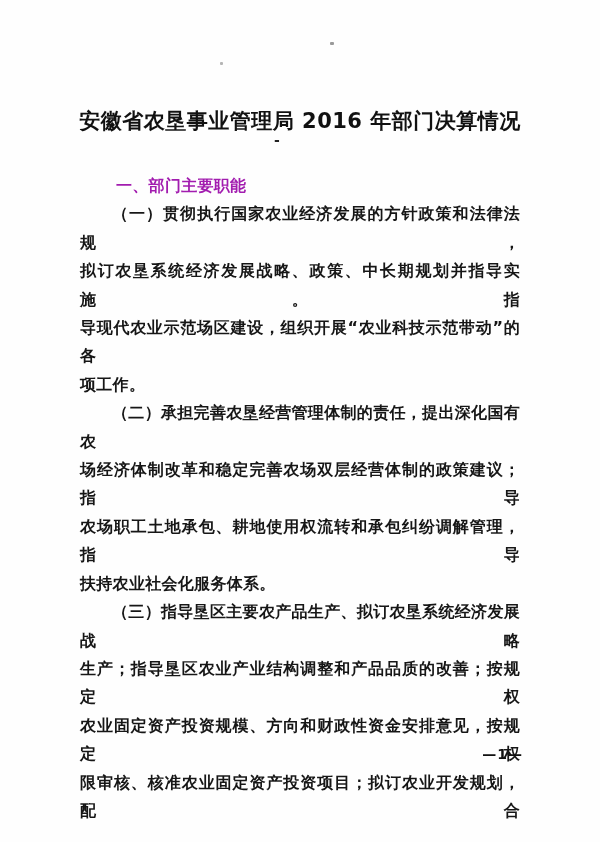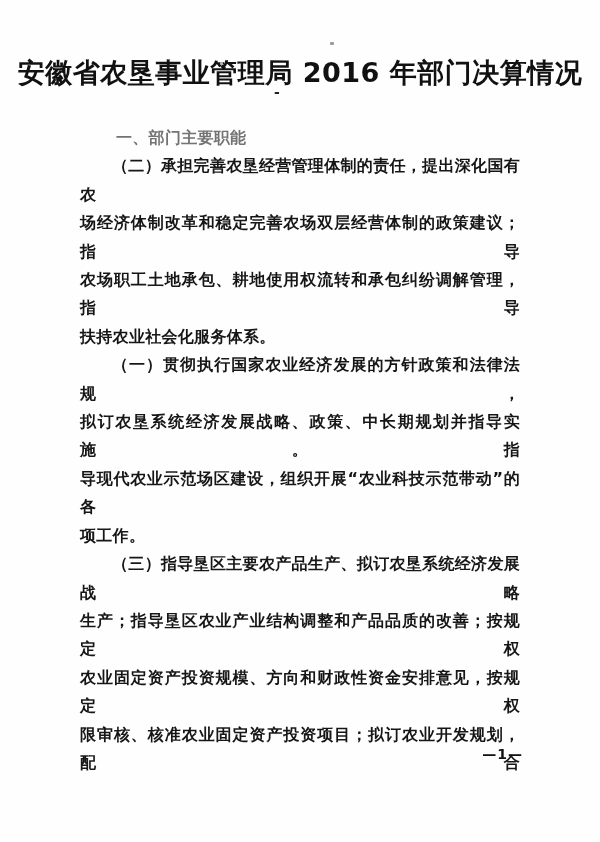--- a/index.html
+++ b/index.html
@@ -10,23 +10,23 @@
   .page {
     position:relative;
     width:600px;
     height:842px;
     margin:0 auto;
     background:#fefefe;
     color:#161616;
     overflow:hidden;
   }
   .doc-title {
-    padding-top:60px;
+    padding-top:108px;
     text-align:center;
-    font-size:27px;
+    font-size:21px;
     font-weight:700;
     letter-spacing:0.5px;
     line-height:26px;
     color:#111;
   }
   .title-dash {
     text-align:center;
     position:relative;
     left:-23px;
     font-weight:700;
@@ -38,21 +38,21 @@
     width:440px;
     margin:26px 0 0 80px;
     font-size:16px;
     line-height:28.4px;
     font-weight:600;
     letter-spacing:0.3px;
   }
   .section-heading {
     font-weight:700;
     text-indent:36px;
-    color:#737373;
+    color:#a21caf;
   }
   .para { margin:0; }
   .line {
     text-align:justify;
     text-align-last:justify;
     text-justify:inter-character;
   }
   .line.first { text-indent:32px; }
   .line.short { text-align-last:left; }
   .page-number {
@@ -81,31 +81,31 @@
   <div class="speck s2"></div>
 
   <div class="doc-title">安徽省农垦事业管理局 2016 年部门决算情况</div>
   <div class="title-dash">-</div>
 
   <div class="content">
 
     <div class="section-heading">一、部门主要职能</div>
 
     <div class="para">
+      <div class="line first">（一）贯彻执行国家农业经济发展的方针政策和法律法规，</div>
+      <div class="line">拟订农垦系统经济发展战略、政策、中长期规划并指导实施。指</div>
+      <div class="line">导现代农业示范场区建设，组织开展“农业科技示范带动”的各</div>
+      <div class="line short">项工作。</div>
+    </div>
+
+    <div class="para">
       <div class="line first">（二）承担完善农垦经营管理体制的责任，提出深化国有农</div>
       <div class="line">场经济体制改革和稳定完善农场双层经营体制的政策建议；指导</div>
       <div class="line">农场职工土地承包、耕地使用权流转和承包纠纷调解管理，指导</div>
       <div class="line short">扶持农业社会化服务体系。</div>
-    </div>
-
-    <div class="para">
-      <div class="line first">（一）贯彻执行国家农业经济发展的方针政策和法律法规，</div>
-      <div class="line">拟订农垦系统经济发展战略、政策、中长期规划并指导实施。指</div>
-      <div class="line">导现代农业示范场区建设，组织开展“农业科技示范带动”的各</div>
-      <div class="line short">项工作。</div>
     </div>
 
     <div class="para">
       <div class="line first">（三）指导垦区主要农产品生产、拟订农垦系统经济发展战略</div>
       <div class="line">生产；指导垦区农业产业结构调整和产品品质的改善；按规定权</div>
       <div class="line">农业固定资产投资规模、方向和财政性资金安排意见，按规定权</div>
       <div class="line">限审核、核准农业固定资产投资项目；拟订农业开发规划，配合</div>
 
     </div>
 

